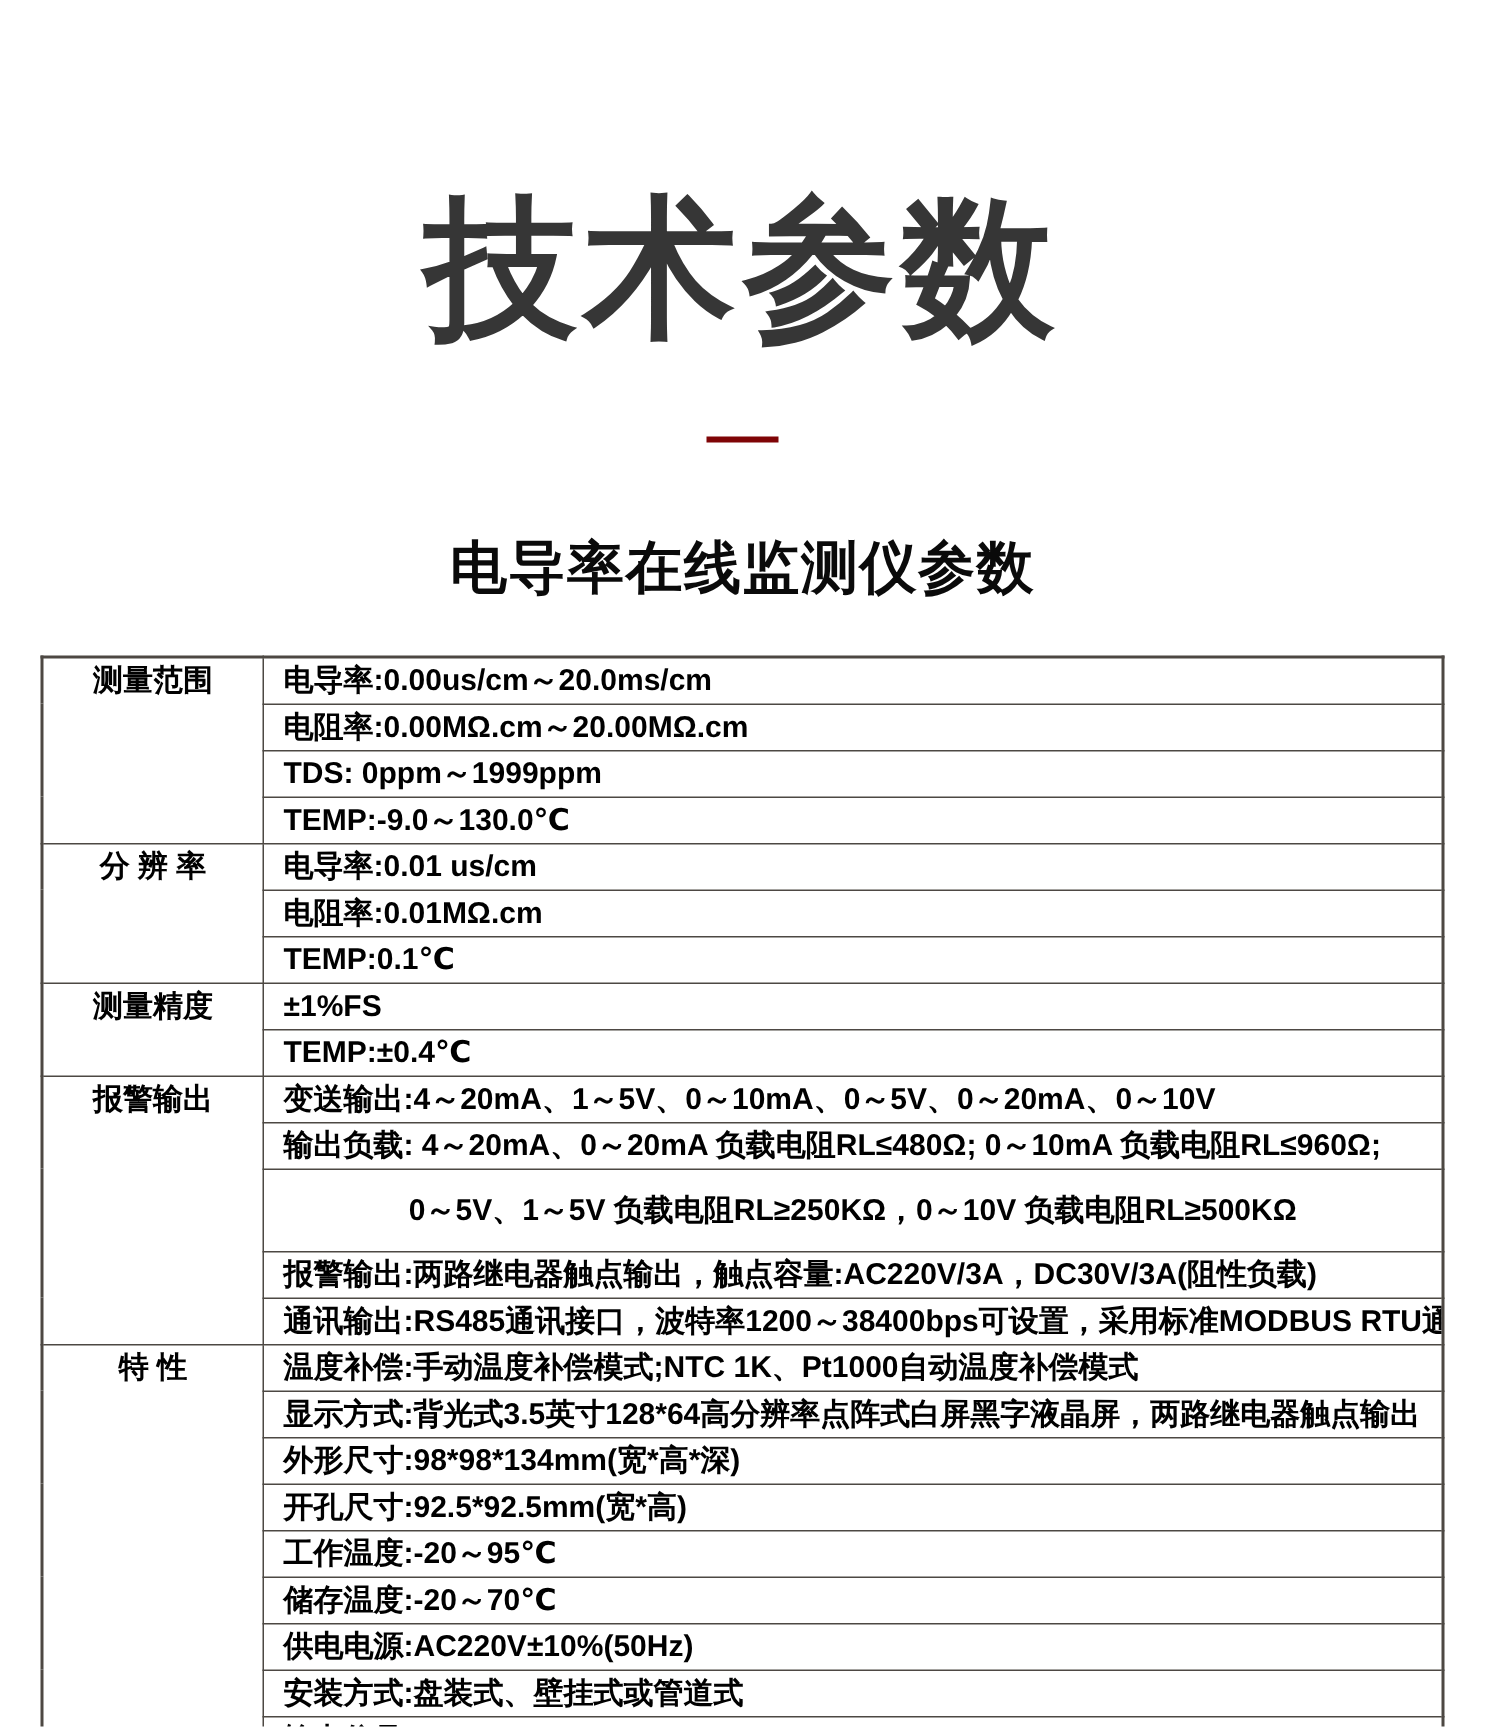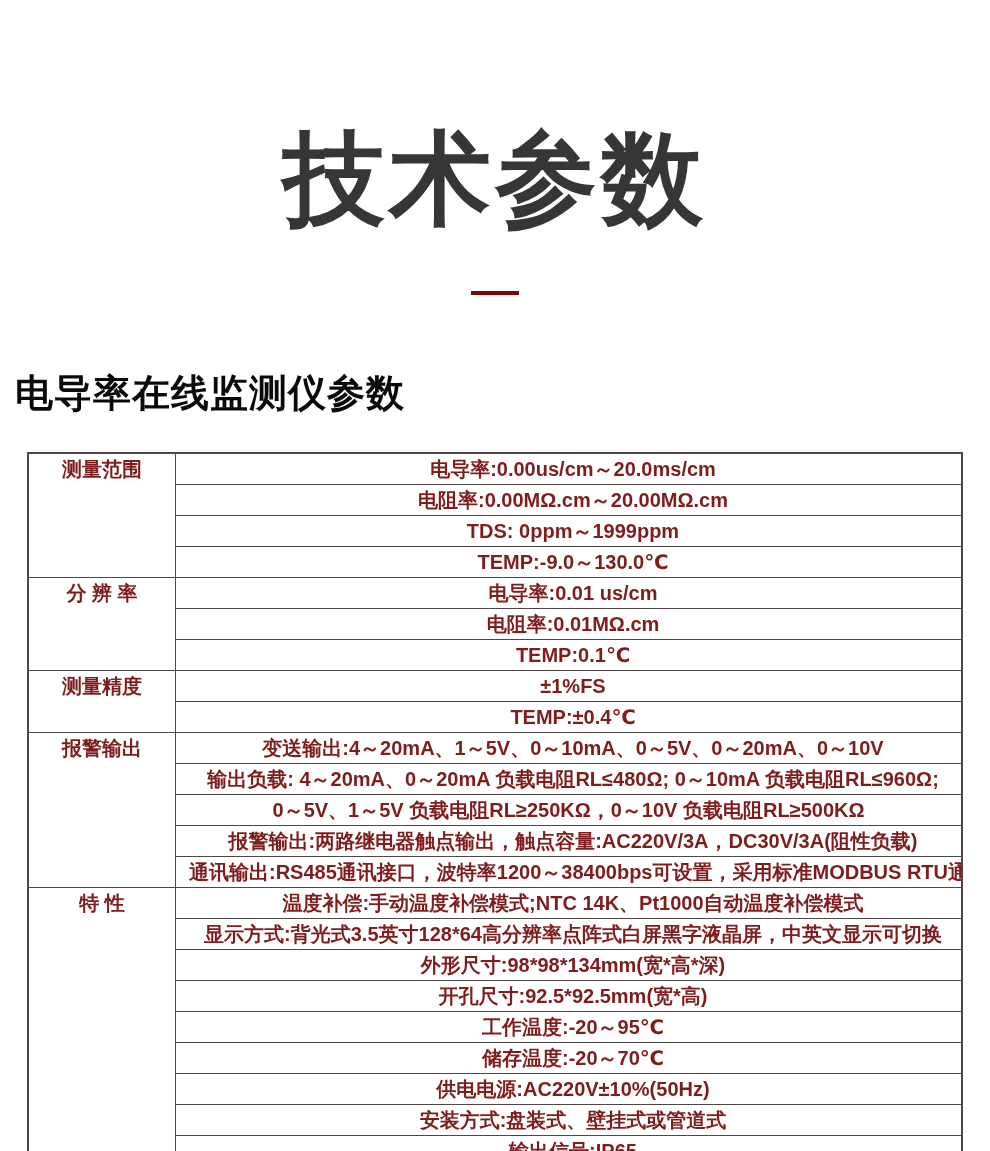--- a/index.html
+++ b/index.html
@@ -26,23 +26,23 @@
     letter-spacing: 4px;
     color: #363636;
   }
   .accent-divider {
     width: 48px;
     height: 4px;
     background: #7f0406;
     margin: 44px auto 0 auto;
   }
   .subtitle {
-    margin: 15px;
+    margin: 0;
     padding-top: 58px;
-    text-align: left;
+    text-align: center;
     font-size: 38px;
     font-weight: bold;
     letter-spacing: 1px;
     color: #0a0a0a;
   }
 
   .spec-table {
     border-collapse: collapse;
     table-layout: fixed;
     width: 936px;
@@ -50,35 +50,35 @@
     border: 2.5px solid #4d4843;
   }
   .spec-table td {
     border: 1.6px solid #4d4843;
     height: 30px;
     font-size: 20px;
     font-weight: bold;
     line-height: 30px;
     white-space: nowrap;
     overflow: hidden;
-    color: #7f1d1d;
+    color: #000000;
   }
   td.label-cell {
     width: 142px;
     text-align: center;
     vertical-align: top;
     padding: 0 2px;
   }
   td.value-cell {
-    text-align: center;
+    text-align: left;
     padding: 0 4px 0 13px;
   }
   td.value-cell.center {
     text-align: center;
-    padding: 0 4px;
+    padding: 12px 4px;
   }
 </style>
 </head>
 <body>
 
 <div class="page">
   <h1 class="title">技术参数</h1>
 
   <div class="accent-divider"></div>
 
@@ -127,24 +127,24 @@
           <td class="value-cell center">0～5V、1～5V 负载电阻RL≥250KΩ，0～10V 负载电阻RL≥500KΩ</td>
         </tr>
         <tr>
           <td class="value-cell">报警输出:两路继电器触点输出，触点容量:AC220V/3A，DC30V/3A(阻性负载)</td>
         </tr>
         <tr>
           <td class="value-cell">通讯输出:RS485通讯接口，波特率1200～38400bps可设置，采用标准MODBUS RTU通讯协议</td>
         </tr>
         <tr>
           <td class="label-cell" rowspan="9">特  性</td>
-          <td class="value-cell">温度补偿:手动温度补偿模式;NTC 14K、Pt1000自动温度补偿模式</td>
+          <td class="value-cell">温度补偿:手动温度补偿模式;NTC 1K、Pt1000自动温度补偿模式</td>
         </tr>
         <tr>
-          <td class="value-cell">显示方式:背光式3.5英寸128*64高分辨率点阵式白屏黑字液晶屏，中英文显示可切换</td>
+          <td class="value-cell">显示方式:背光式3.5英寸128*64高分辨率点阵式白屏黑字液晶屏，两路继电器触点输出</td>
         </tr>
         <tr>
           <td class="value-cell">外形尺寸:98*98*134mm(宽*高*深)</td>
         </tr>
         <tr>
           <td class="value-cell">开孔尺寸:92.5*92.5mm(宽*高)</td>
         </tr>
         <tr>
           <td class="value-cell">工作温度:-20～95℃</td>
         </tr>

